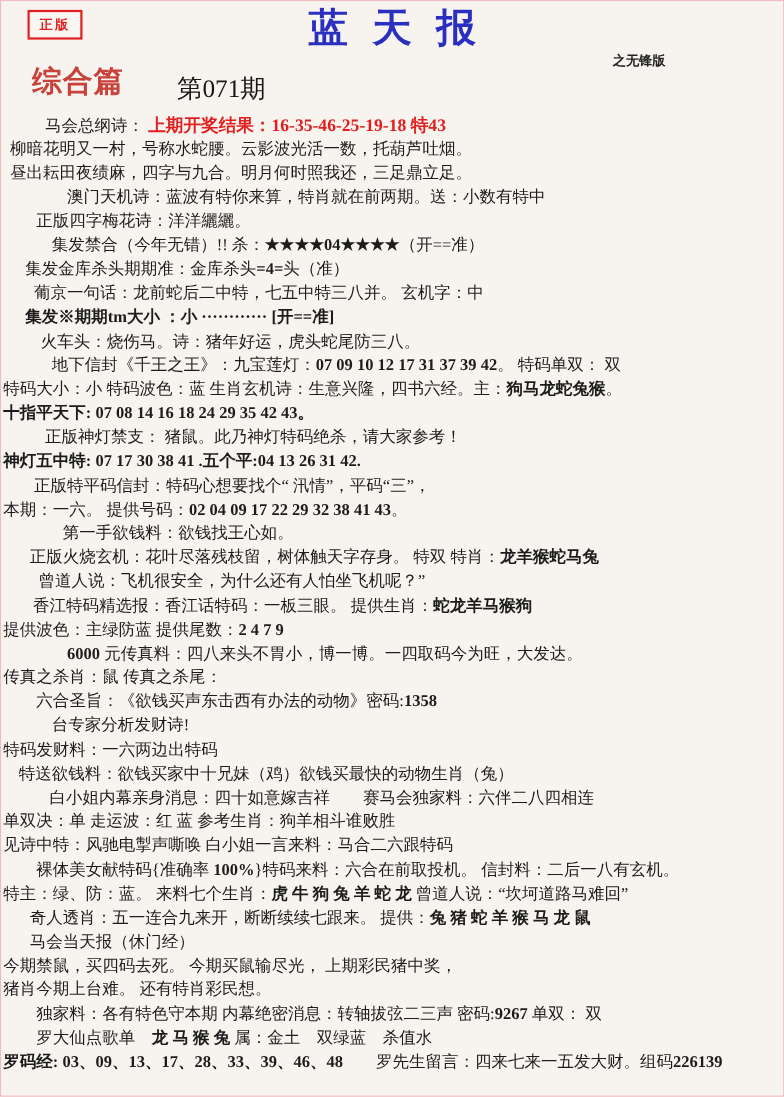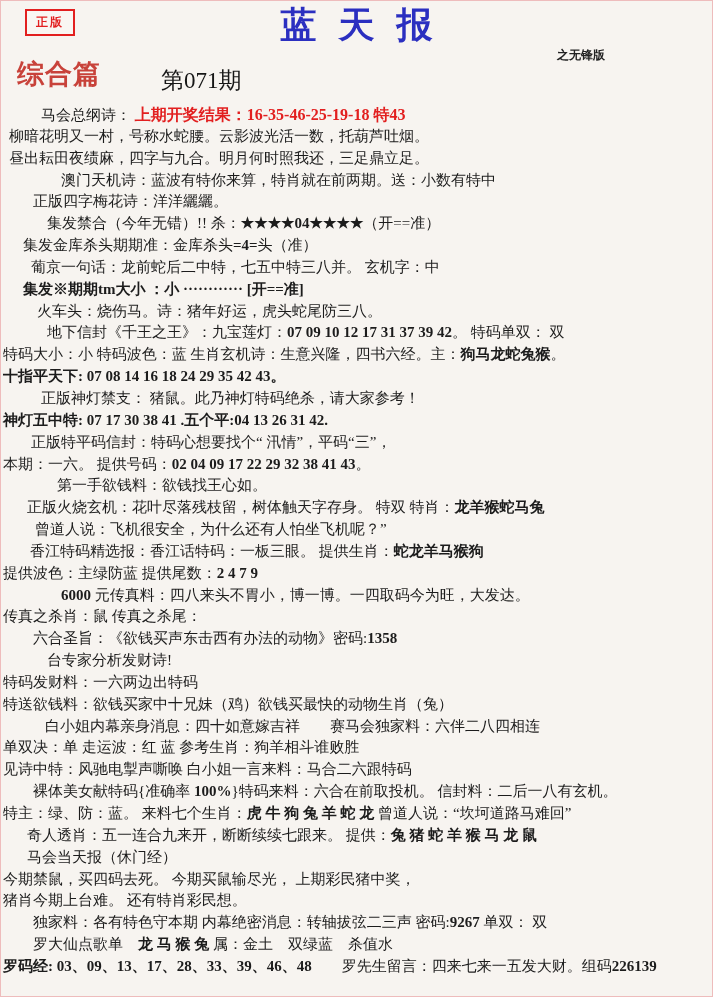--- a/index.html
+++ b/index.html
@@ -29,21 +29,21 @@
     font-size:36px;font-weight:bold;
     color:var(--blue);
     letter-spacing:22px;padding-left:22px;
     box-sizing:border-box;
   }
   .edition{
     position:absolute;left:556px;top:46px;
     font-size:12px;font-weight:bold;color:#222;
   }
   .section{
-    position:absolute;left:16px;top:55px;
+    position:absolute;left:28px;top:55px;
     font-size:27px;font-weight:bold;color:var(--section-red);
     letter-spacing:1px;
   }
   .issue{
     position:absolute;left:132px;top:64px;
     font-size:23px;color:#161616;margin-left:28px;
   }
   .content{
     position:absolute;left:0;top:103px;right:0;
     font-size:15px;
@@ -87,21 +87,21 @@
       <div class="line" style="padding-left: 56px;"><span class="seg-n">第一手欲钱料：欲钱找王心如。</span></div>
       <div class="line" style="padding-left: 26px;"><span class="seg-n">正版火烧玄机：花叶尽落残枝留，树体触天字存身。 特双 特肖：</span><span class="seg-b">龙羊猴蛇马兔</span></div>
       <div class="line" style="padding-left: 34px;"><span class="seg-n">曾道人说：飞机很安全，为什么还有人怕坐飞机呢？”</span></div>
       <div class="line" style="padding-left: 29px;"><span class="seg-n">香江特码精选报：香江话特码：一板三眼。 提供生肖：</span><span class="seg-b">蛇龙羊马猴狗</span></div>
       <div class="line" style="padding-left: 2px;"><span class="seg-n">提供波色：主绿防蓝 提供尾数：</span><span class="seg-b">2 4 7 9</span></div>
       <div class="line" style="padding-left: 60px;"><span class="seg-b">6000</span><span class="seg-n"> 元传真料：四八来头不胃小，博一博。一四取码今为旺，大发达。</span></div>
       <div class="line" style="padding-left: 2px;"><span class="seg-n">传真之杀肖：鼠 传真之杀尾：</span></div>
       <div class="line" style="padding-left: 32px;"><span class="seg-n">六合圣旨：《欲钱买声东击西有办法的动物》密码:</span><span class="seg-b">1358</span></div>
       <div class="line" style="padding-left: 46px;"><span class="seg-n">台专家分析发财诗!</span></div>
       <div class="line" style="padding-left: 2px;"><span class="seg-n">特码发财料：一六两边出特码</span></div>
-      <div class="line" style="padding-left: 2px;"><span class="seg-n">特送欲钱料：欲钱买家中十兄妹（鸡）欲钱买最快的动物生肖（兔）</span></div>
+      <div class="line" style="padding-left: 16px;"><span class="seg-n">特送欲钱料：欲钱买家中十兄妹（鸡）欲钱买最快的动物生肖（兔）</span></div>
       <div class="line" style="padding-left: 44px;"><span class="seg-n">白小姐内幕亲身消息：四十如意嫁吉祥　　赛马会独家料：六伴二八四相连</span></div>
       <div class="line" style="padding-left: 2px;"><span class="seg-n">单双决：单 走运波：红 蓝 参考生肖：狗羊相斗谁败胜</span></div>
       <div class="line" style="padding-left: 2px;"><span class="seg-n">见诗中特：风驰电掣声嘶唤 白小姐一言来料：马合二六跟特码</span></div>
       <div class="line" style="padding-left: 32px;"><span class="seg-n">裸体美女献特码{准确率 </span><span class="seg-b">100%</span><span class="seg-n">}特码来料：六合在前取投机。 信封料：二后一八有玄机。</span></div>
       <div class="line" style="padding-left: 2px;"><span class="seg-n">特主：绿、防：蓝。 来料七个生肖：</span><span class="seg-b">虎 牛 狗 兔 羊 蛇 龙</span><span class="seg-n"> 曾道人说：“坎坷道路马难回”</span></div>
       <div class="line" style="padding-left: 26px;"><span class="seg-n">奇人透肖：五一连合九来开，断断续续七跟来。 提供：</span><span class="seg-b">兔 猪 蛇 羊 猴 马 龙 鼠</span></div>
       <div class="line" style="padding-left: 26px;"><span class="seg-n">马会当天报（休门经）</span></div>
       <div class="line" style="padding-left: 2px;"><span class="seg-n">今期禁鼠，买四码去死。 今期买鼠输尽光， 上期彩民猪中奖，</span></div>
       <div class="line" style="padding-left: 2px;"><span class="seg-n">猪肖今期上台难。 还有特肖彩民想。</span></div>
       <div class="line" style="padding-left: 32px;"><span class="seg-n">独家料：各有特色守本期 内幕绝密消息：转轴拔弦二三声 密码:</span><span class="seg-b">9267</span><span class="seg-n"> 单双： 双</span></div>

